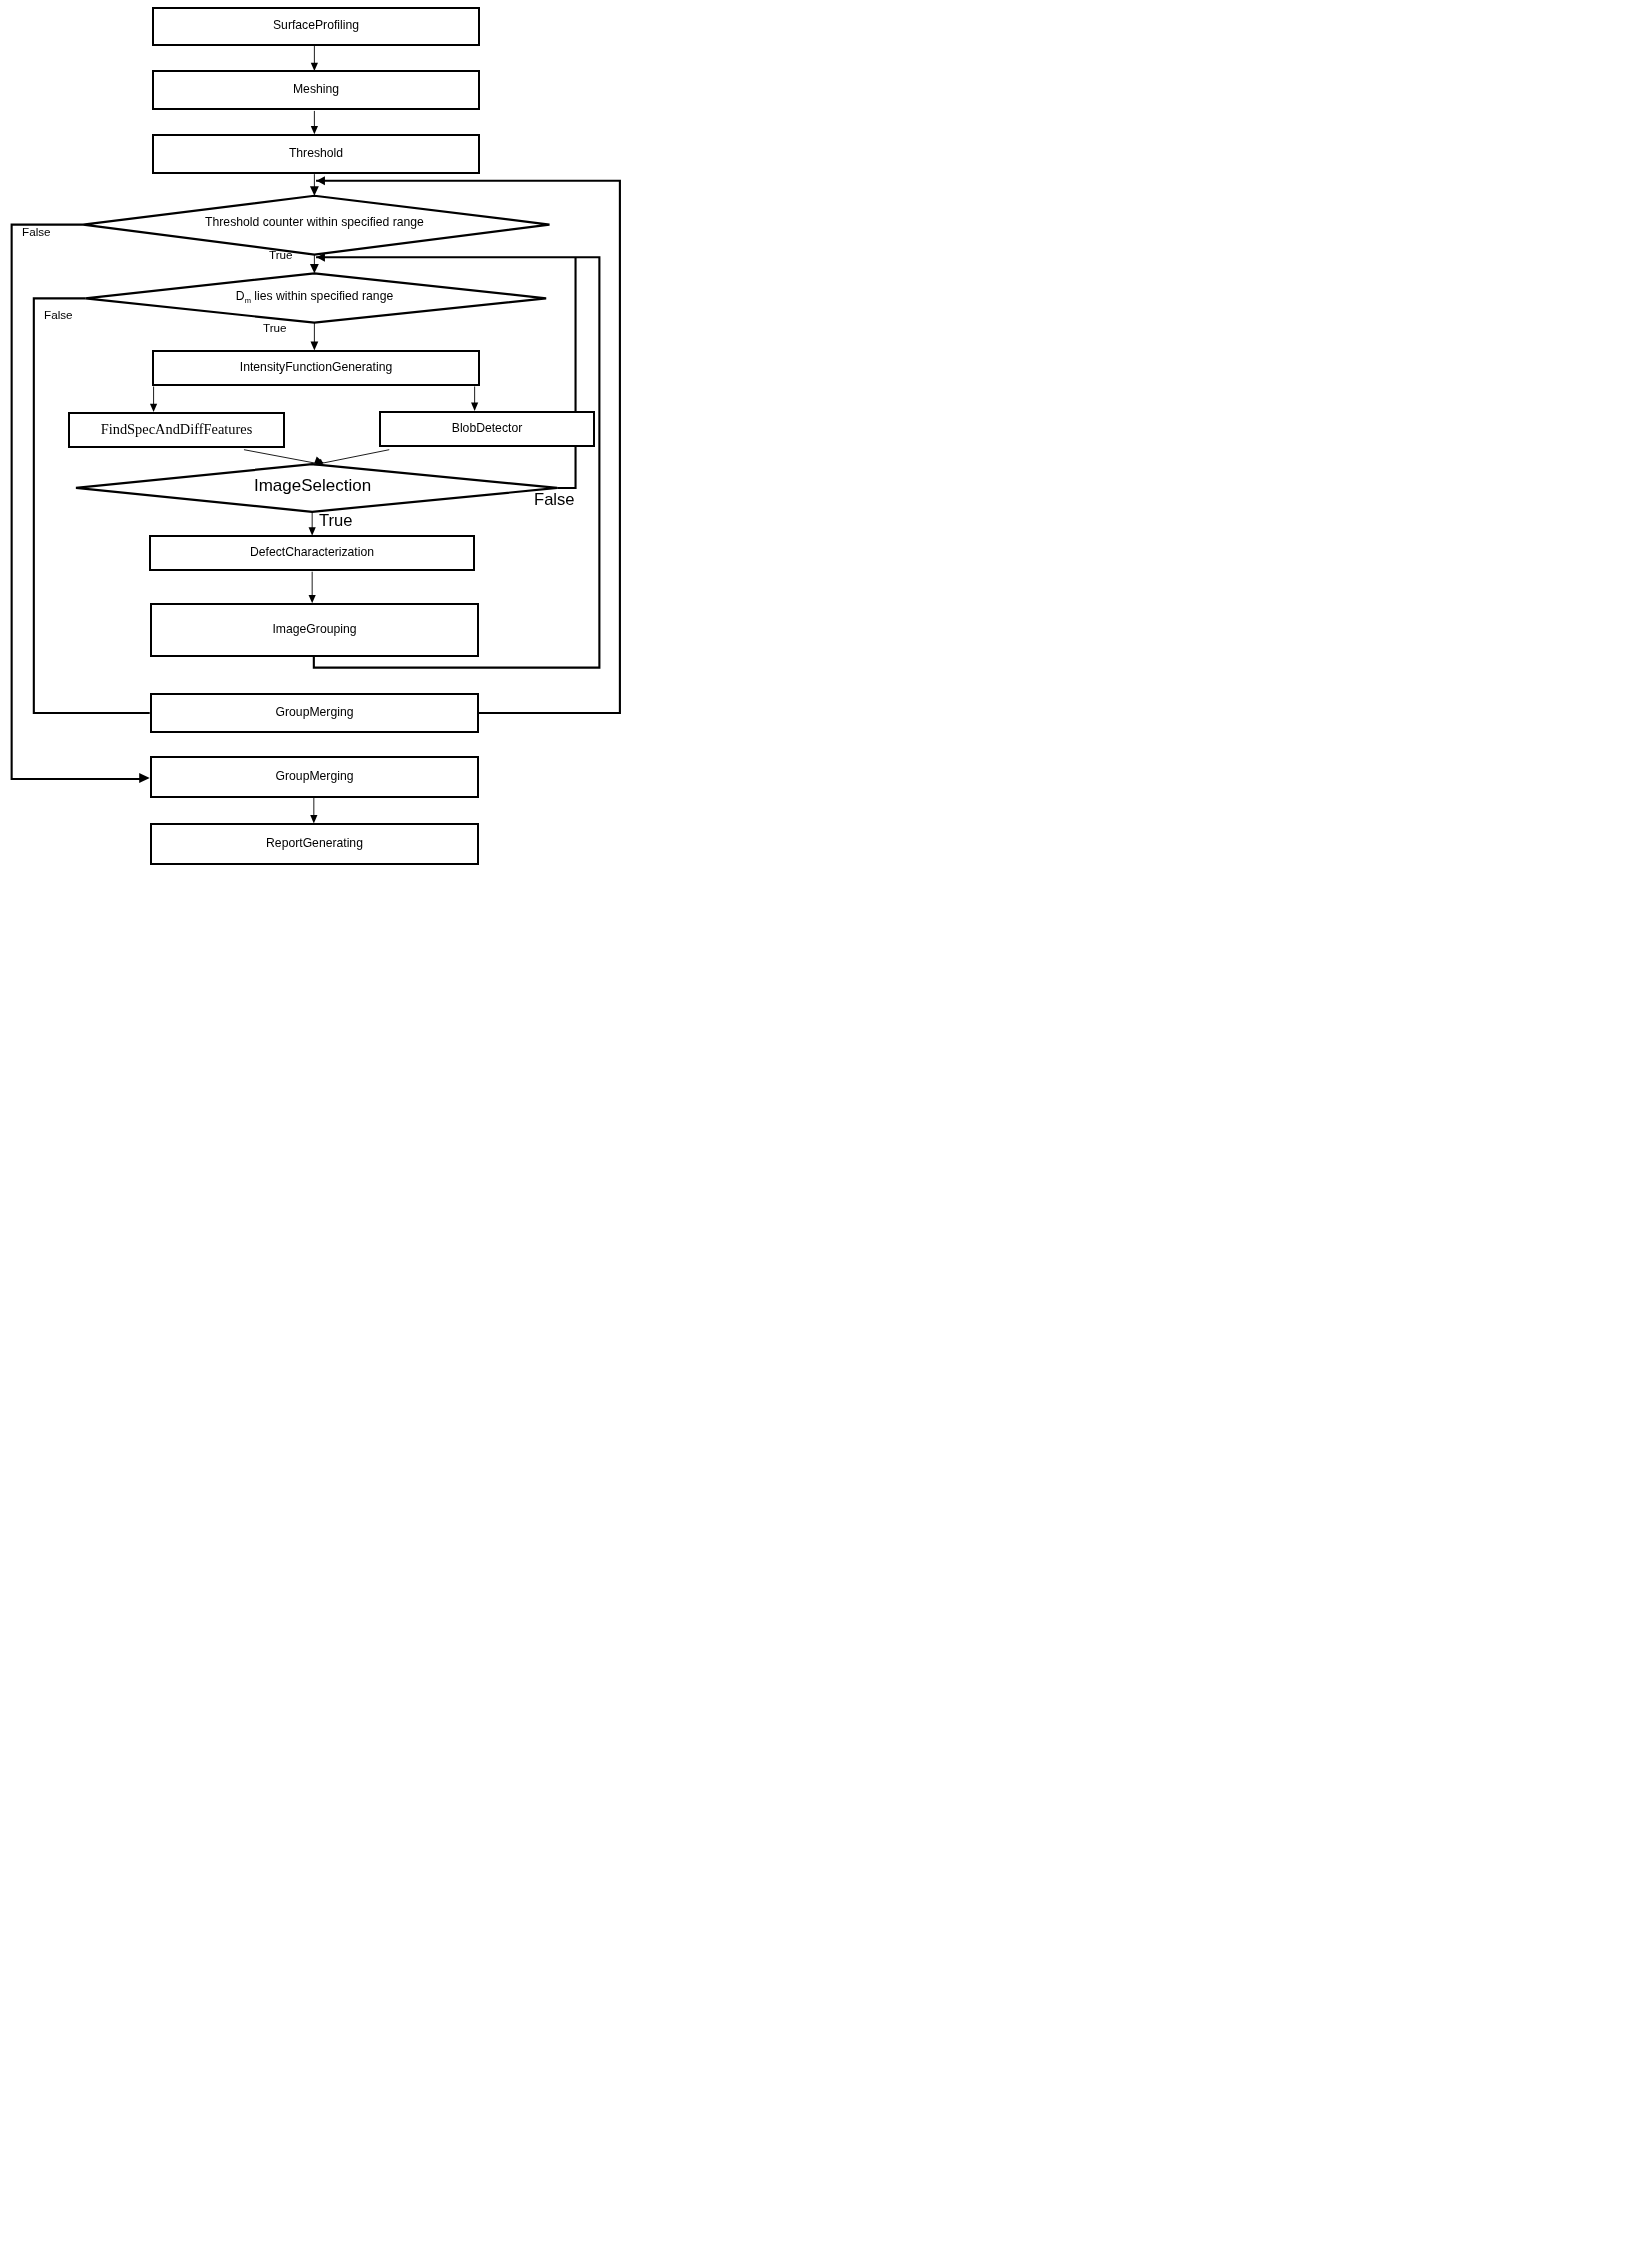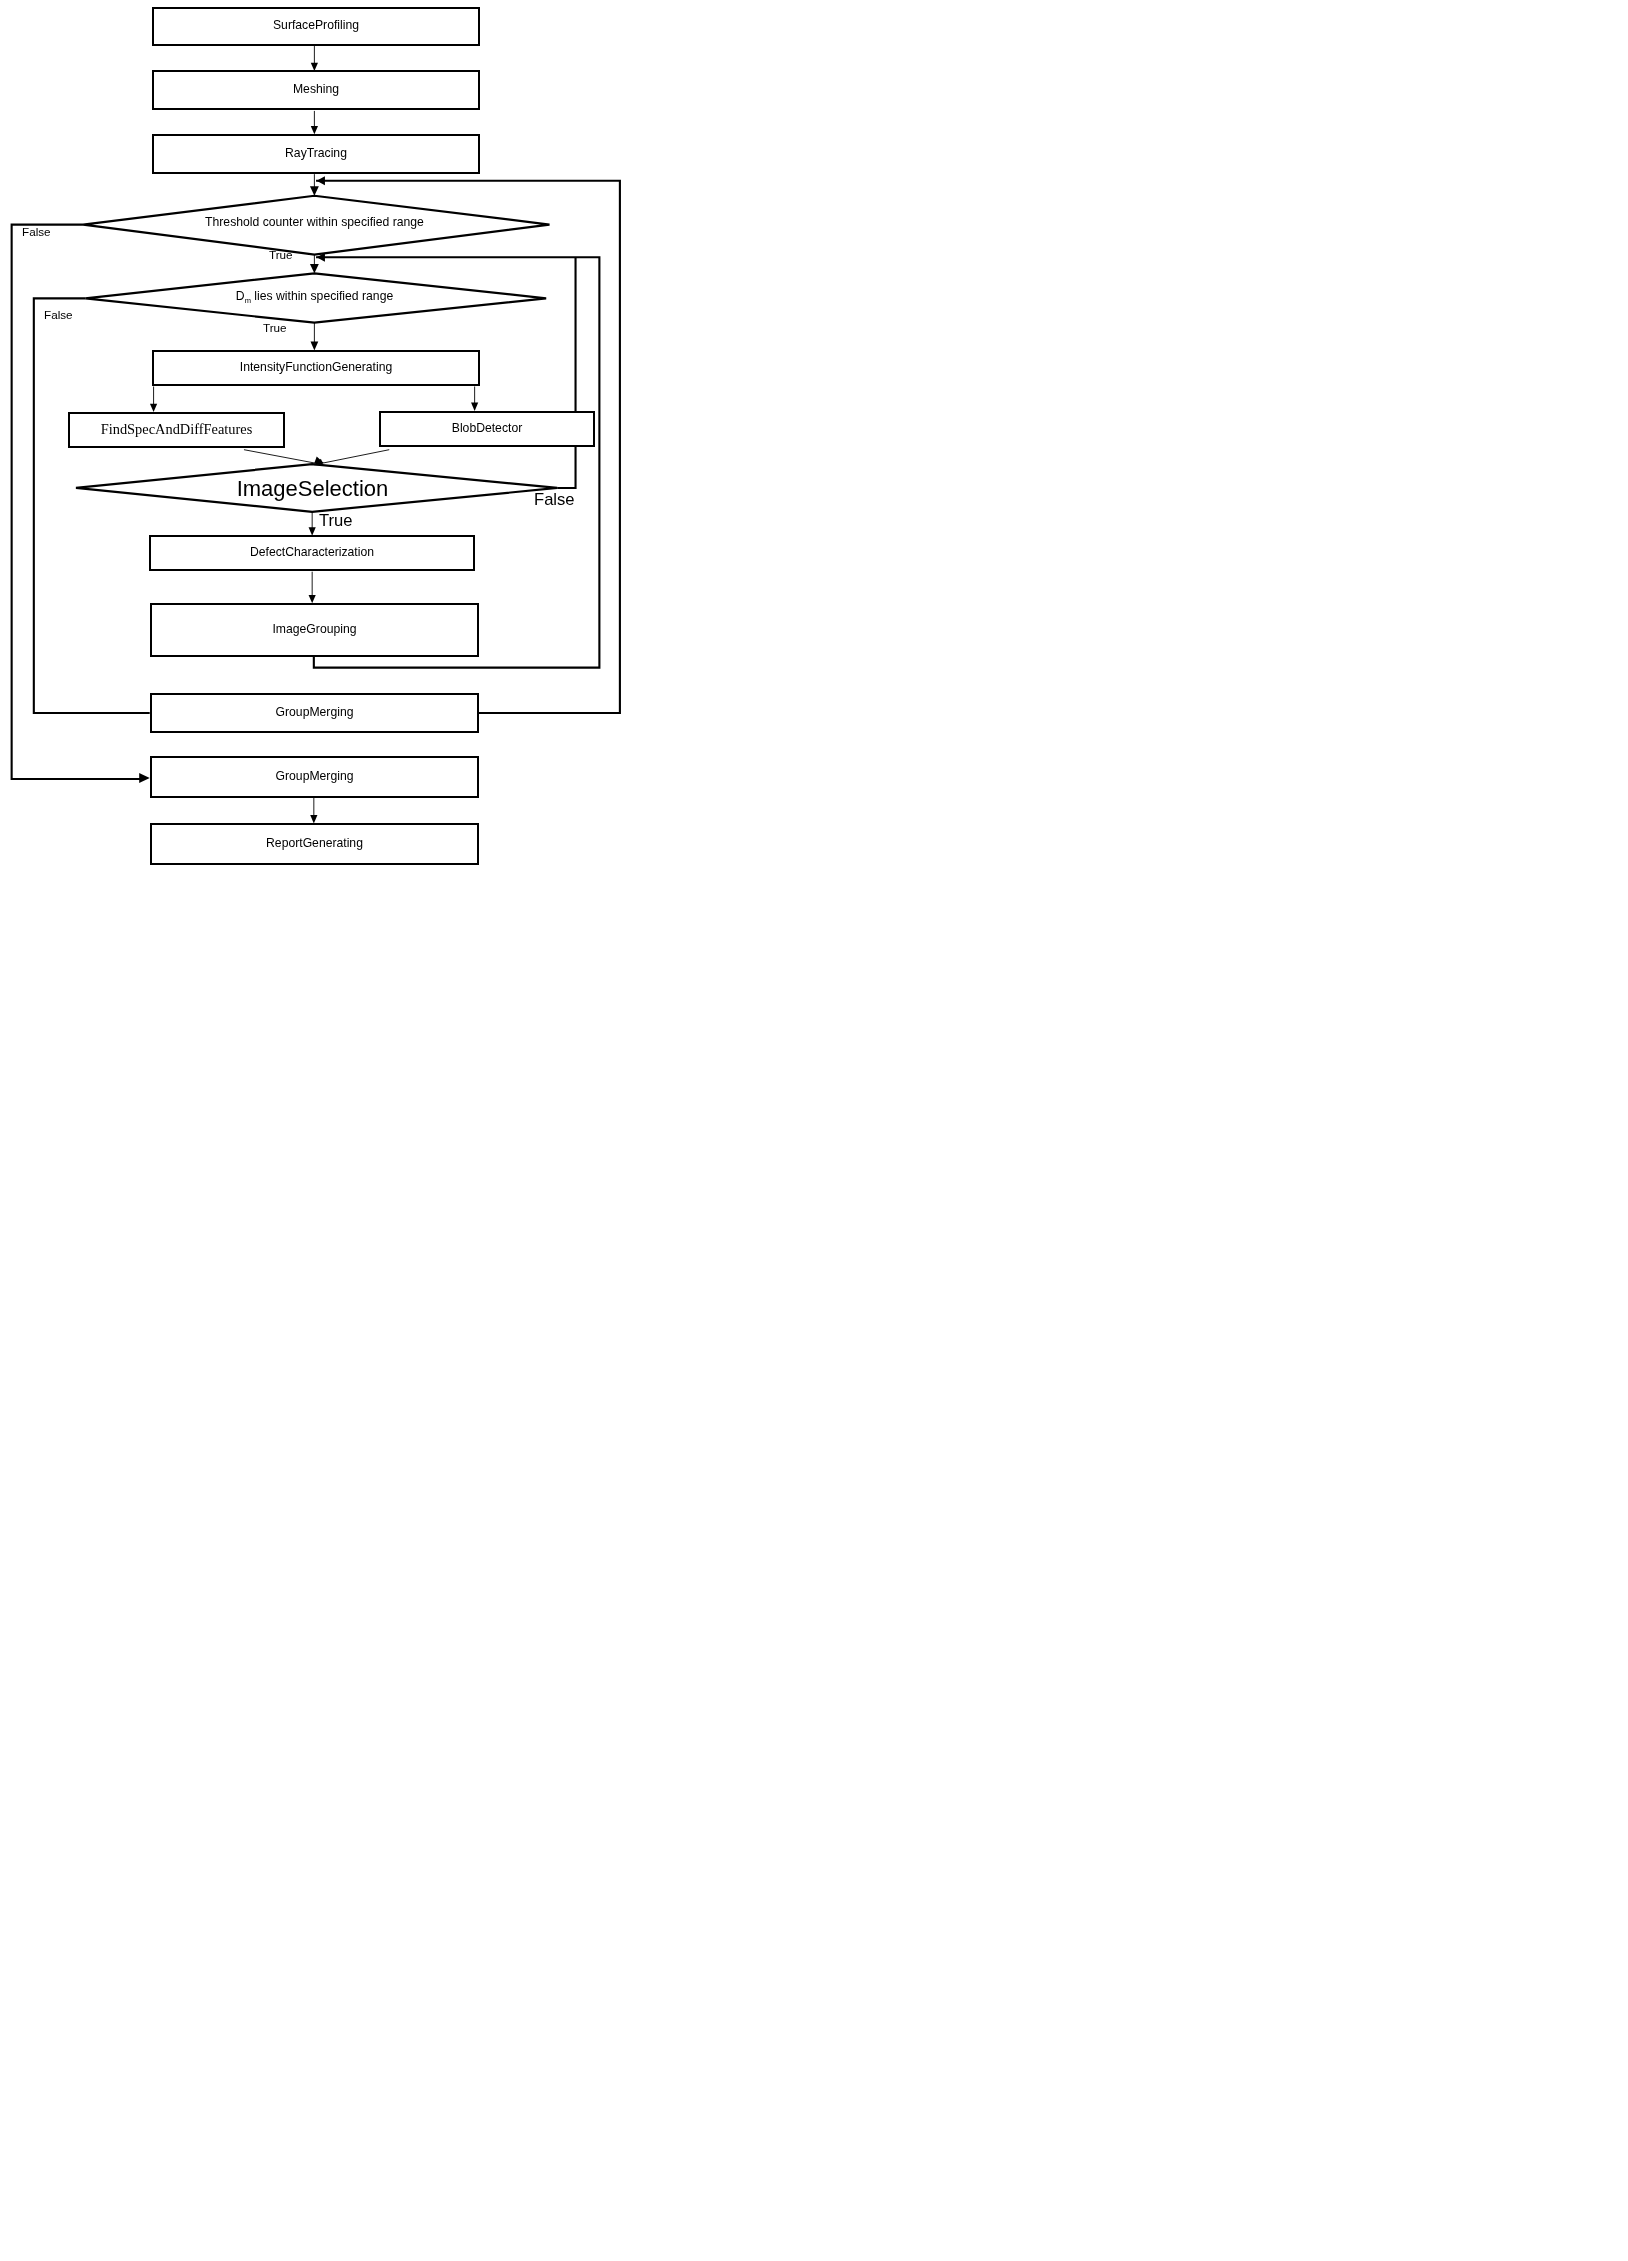--- a/index.html
+++ b/index.html
@@ -17,21 +17,21 @@
     box-sizing:border-box;
     border:2.2px solid #000;
     background:#fff;
     display:flex;align-items:center;justify-content:center;
     font-size:12.2px;line-height:1.1;text-align:center;
   }
   .serif-node{font-family:"Liberation Serif", serif;font-size:14.4px;}
   .dlabel{
     position:absolute;text-align:center;font-size:12.2px;line-height:1.1;
   }
-  .dlabel-big{font-size:22px;text-align:center;}
+  .dlabel-big{font-size:17px;text-align:center;}
   .blabel{position:absolute;font-size:11.7px;line-height:1.0;white-space:nowrap;}
   .blabel-big{font-size:16.6px;}
   sub.dm-sub{font-size:0.62em;line-height:0;}
 </style>
 </head>
 <body>
 
 <div id="canvas">
 
   <svg id="connector-layer" viewBox="0 0 1129 1567" xmlns="http://www.w3.org/2000/svg">
@@ -86,21 +86,21 @@
 
   <div class="node" style="left:152px;top:6.7px;width:328px;height:39px;">
     <span>SurfaceProfiling</span>
   </div>
 
   <div class="node" style="left:152px;top:70px;width:328px;height:40px;">
     <span>Meshing</span>
   </div>
 
   <div class="node" style="left:152px;top:134px;width:328px;height:40px;">
-    <span>RayTracing</span>
+    <span>Threshold</span>
   </div>
 
   <div class="node" style="left:152px;top:350px;width:328px;height:36px;">
     <span>IntensityFunctionGenerating</span>
   </div>
 
   <div class="node serif-node" style="left:68px;top:412px;width:217px;height:36px;">
     <span>FindSpecAndDiffFeatures</span>
   </div>
 

